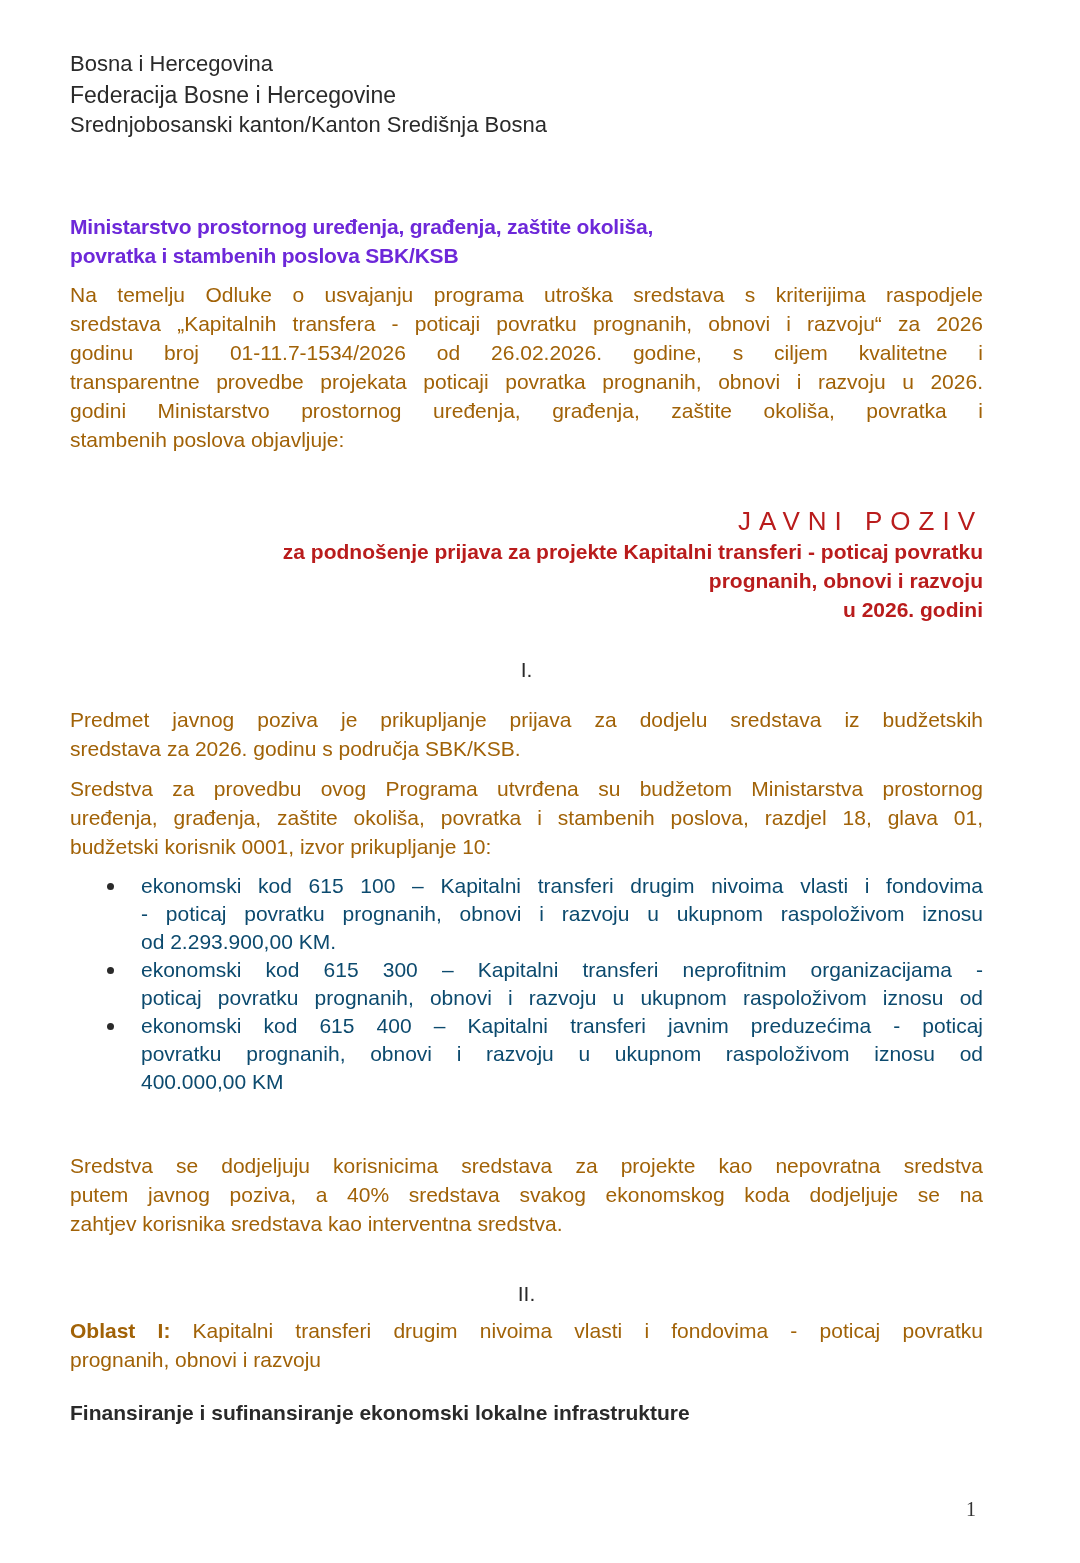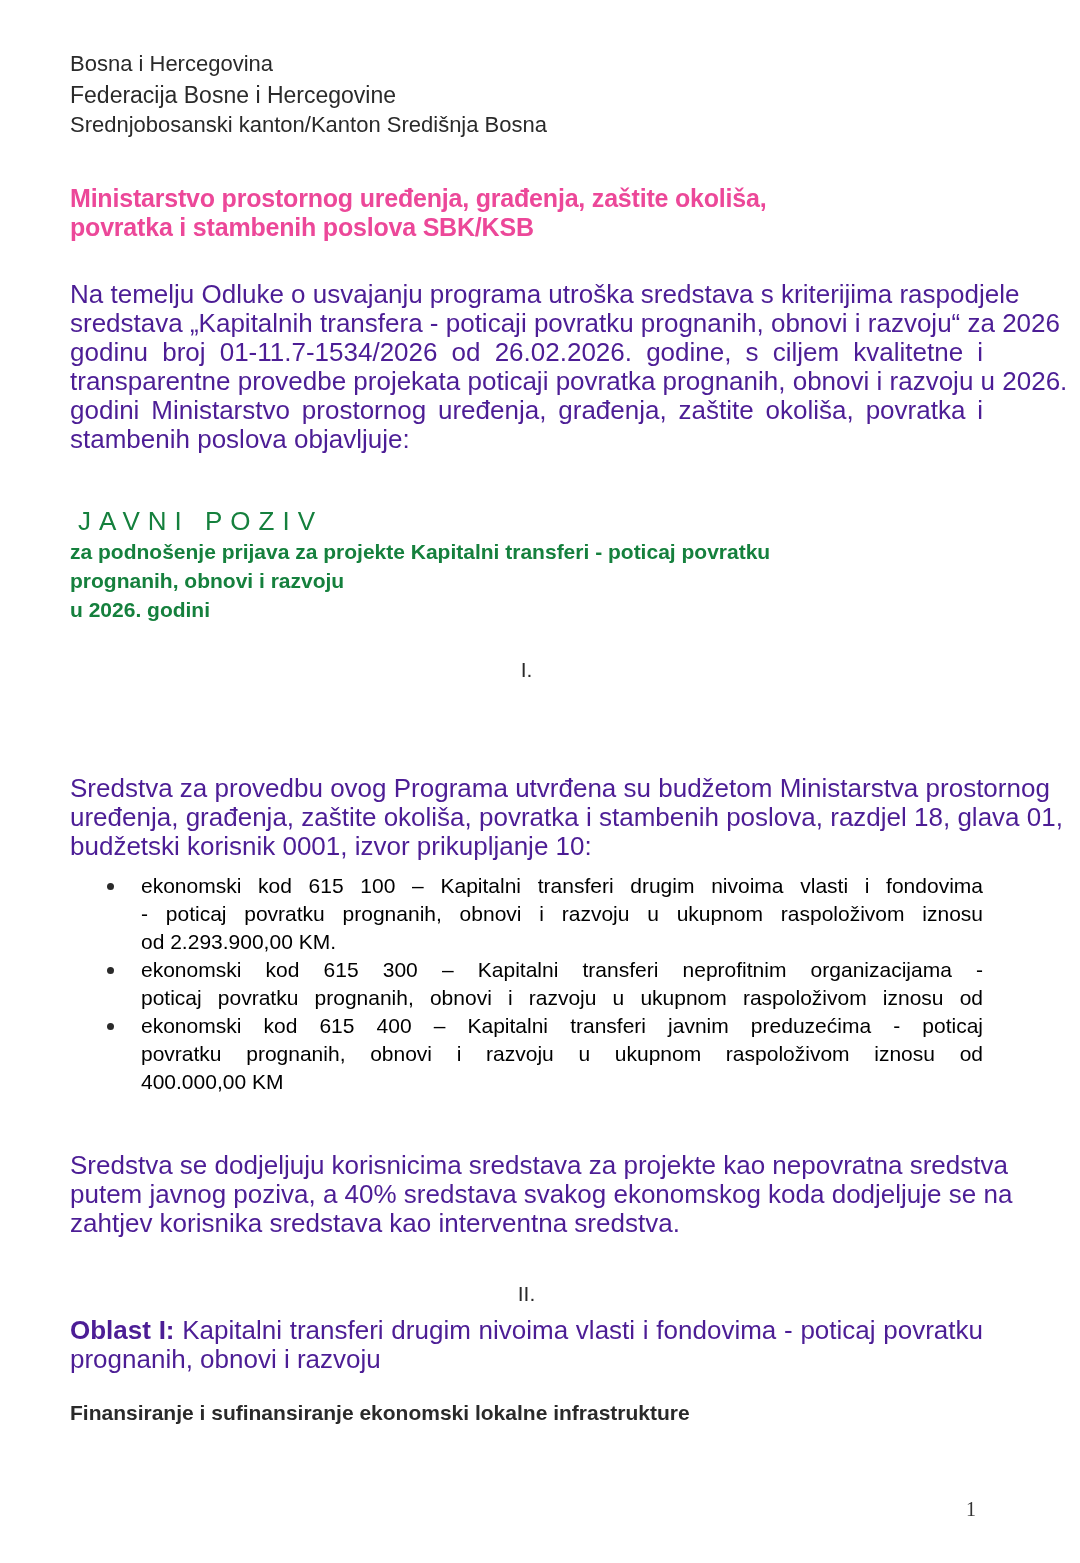--- a/index.html
+++ b/index.html
@@ -26,50 +26,50 @@
     .abs { position: absolute; }
     .hdr-line {
       left: 70px;
       font-size: 22px;
       line-height: 30px;
       white-space: nowrap;
       color: #2a2a2a;
     }
     .ministry {
       left: 70px;
-      top: 184px;
-      font-size: 25px;
+      top: 212px;
+      font-size: 21px;
       line-height: 29px;
       font-weight: bold;
       letter-spacing: -0.2px;
-      color: #ec4899;
+      color: #6d28d9;
     }
     .para {
       left: 70px;
       width: 913px;
-      font-size: 26px;
+      font-size: 21px;
       line-height: 29px;
       text-align: justify;
-      color: #4c1d95;
+      color: #a16207;
     }
     .para .ln {
       display: block;
       text-align: justify;
       text-align-last: justify;
       white-space: nowrap;
     }
     .para .ln.last {
       text-align-last: left;
     }
     .title-block {
       left: 70px;
       width: 913px;
       top: 505px;
-      text-align: left;
-      color: #15803d;
+      text-align: right;
+      color: #b91c1c;
     }
     .title-main {
       font-size: 26px;
       line-height: 32px;
       letter-spacing: 8px;
       font-weight: normal;
       padding-left: 8px;
     }
     .title-sub {
       font-size: 21px;
@@ -82,21 +82,21 @@
       text-align: center;
       font-size: 21px;
       line-height: 29px;
       color: #2a2a2a;
     }
     .bullets {
       left: 105px;
       width: 878px;
       font-size: 21px;
       line-height: 28px;
-      color: #000000;
+      color: #0c4a6e;
     }
     .bullet-item {
       position: relative;
       padding-left: 36px;
       margin-bottom: 0;
     }
     .bullet-dot {
       position: absolute;
       left: 2px;
       top: 11px;
@@ -159,20 +159,24 @@
 
   <div class="abs title-block">
     <div class="title-main">JAVNI POZIV</div>
     <div class="title-sub">za podnošenje prijava za projekte Kapitalni transferi - poticaj povratku</div>
     <div class="title-sub">prognanih, obnovi i razvoju</div>
     <div class="title-sub">u 2026. godini</div>
   </div>
 
   <div class="abs section-num" style="top:655px;">I.</div>
 
+  <div class="abs para" style="top:705px;">
+    <span class="ln">Predmet javnog poziva je prikupljanje prijava za dodjelu sredstava iz budžetskih</span>
+    <span class="ln last">sredstava za 2026. godinu s područja SBK/KSB.</span>
+  </div>
 
   <div class="abs para" style="top:774px;">
     <span class="ln">Sredstva za provedbu ovog Programa utvrđena su budžetom Ministarstva prostornog</span>
     <span class="ln">uređenja, građenja, zaštite okoliša, povratka i stambenih poslova, razdjel 18, glava 01,</span>
     <span class="ln last">budžetski korisnik 0001, izvor prikupljanje 10:</span>
   </div>
 
   <div class="abs bullets" style="top:872px;">
     <div class="bullet-item">
       <span class="bullet-dot"></span>

